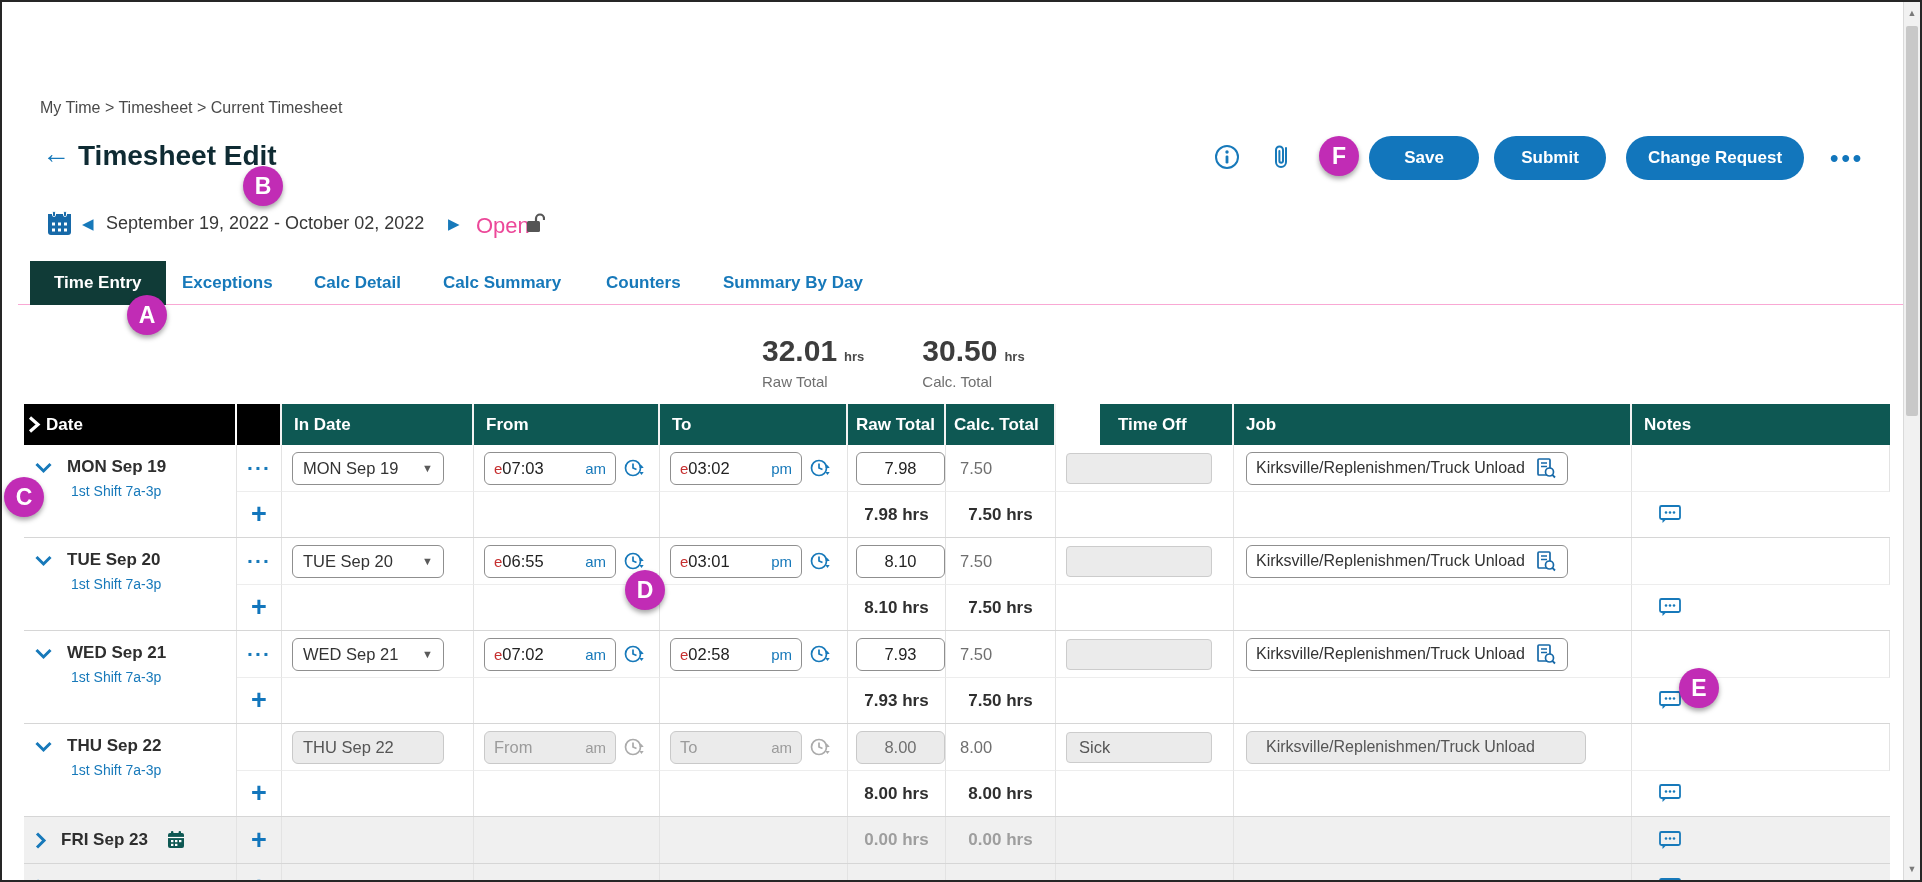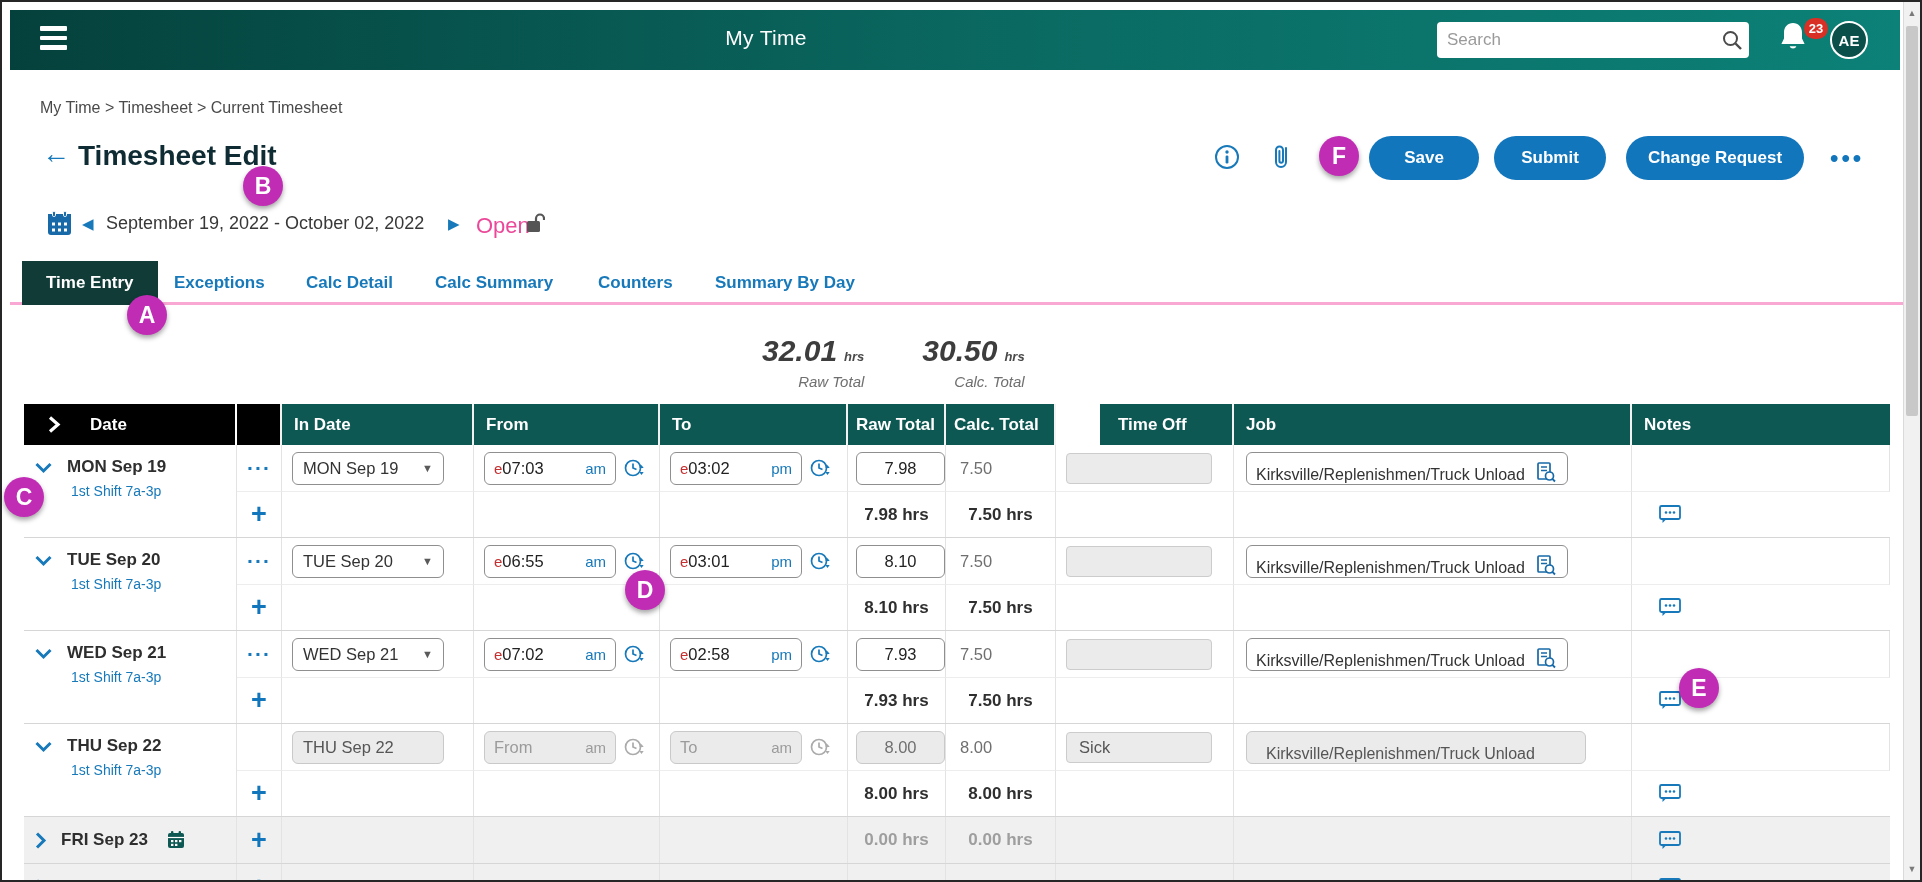--- a/index.html
+++ b/index.html
@@ -30,40 +30,40 @@
 
   
   .period { position: absolute; left: 0; top: 204px; height: 38px; width: 100%; }
   .cal-ic { position: absolute; left: 44px; top: 4px; cursor: pointer; }
   .nav-ar { position: absolute; top: 9px; color: #1779BA; font-size: 15px; cursor: pointer; }
   .range-txt { position: absolute; left: 104px; top: 7px; font-size: 18px; color: #383838; }
   .status-txt { position: absolute; left: 474px; top: 7px; font-size: 22px; color: #ec4899; }
   .lock-ic { position: absolute; left: 521px; top: 5px; }
 
   
-  .tabs { position: absolute; left: 8px; top: 259px; width: 1893px; height: 44px; border-bottom: 3px solid #f9a8d4; background: #fff; }
+  .tabs { position: absolute; left: 16px; top: 259px; width: 1893px; height: 44px; border-bottom: 1px solid #f9a8d4; background: #fff; }
   .tab { position: absolute; top: 0; height: 44px; display: flex; align-items: center; font-size: 17px; font-weight: 600; color: #1779BA; cursor: pointer; }
   .tab.active { background: #103B37; color: #fff; padding: 0 24px; }
 
   
   .totals { position: absolute; left: 760px; top: 332px; display: flex; gap: 58px; }
-  .total-block { text-align: right; font-style: italic; }
+  .total-block { text-align: left; }
   .tb-line { display: flex; align-items: baseline; justify-content: center; gap: 7px; }
   .tb-val { font-size: 30px; font-weight: bold; color: #3d3d3d; }
   .tb-unit { font-size: 13px; font-weight: bold; color: #4a4a4a; }
   .tb-label { margin-top: 5px; font-size: 15px; color: #6f6f6f; }
 
   
   .tbl { position: absolute; left: 22px; top: 402px; width: 1866px; }
   .grid { display: grid; grid-template-columns: 213px 45px 192px 186px 188px 98px 110px 178px 398px 258px; }
   .thead { height: 41px; }
   .hcell { background: #0E5853; color: #fff; font-size: 17px; font-weight: bold; display: flex; align-items: center; padding-left: 12px; border-right: 2px solid #f2f2f2; }
   .hcell.black { background: #000; }
   .hcell:last-child { border-right: none; }
-  .hc-date { padding-left: 22px; gap: 28px; }
+  .hc-date { padding-left: 2px; gap: 4px; }
   .hc-toff { padding-left: 18px; margin-left: 44px; }
 
   .block { border-bottom: 1px solid #d6d6d6; grid-auto-rows: 47px 45px; }
   .block.single { grid-auto-rows: 46px; background: #F0F0F0; }
   .cell { border-right: 1px solid #e3e3e3; display: flex; align-items: center; position: relative; }
   .cell:last-of-type { border-right: none; }
   .r1 { grid-row: 1; } .r2 { grid-row: 2; }
   .c1{grid-column:1} .c2{grid-column:2} .c3{grid-column:3} .c4{grid-column:4} .c5{grid-column:5}
   .c6{grid-column:6} .c7{grid-column:7} .c8{grid-column:8} .c9{grid-column:9} .c10{grid-column:10}
   .r1.hline { border-bottom: 1px solid #ededed; }
@@ -78,21 +78,21 @@
   .sel .sel-txt { flex: 1; font-size: 16.5px; color: #333; }
   .sel .caret { color: #5a5a5a; font-size: 11px; }
   .tin { margin-left: 10px; width: 132px; height: 33px; border: 1px solid #8f8f8f; border-radius: 6px; background: #fff; display: flex; align-items: center; padding: 0 9px; }
   .eflag { color: #C62F2F; font-size: 15px; }
   .tval { flex: 1; text-align: left; font-size: 16.5px; color: #222; }
   .ampm { color: #1779BA; font-size: 15px; }
   .clock-ic { margin-left: 7px; cursor: pointer; display: flex; }
   .num { margin-left: 8px; width: 90px; height: 33px; border: 1px solid #8f8f8f; border-radius: 6px; background: #fff; display: flex; align-items: center; justify-content: center; font-size: 16.5px; color: #222; }
   .calc-txt { margin-left: 14px; font-size: 16.5px; color: #6f6f6f; }
   .toff { margin-left: 10px; width: 146px; height: 31px; border: 1px solid #cccccc; border-radius: 4px; background: #EBEBEB; display: flex; align-items: center; padding: 12px 12px; font-size: 16.5px; color: #555; }
-  .job { margin-left: 12px; width: 322px; height: 33px; border: 1px solid #8f8f8f; border-radius: 6px; background: #fff; display: flex; align-items: flex-end; padding: 0 9px; }
+  .job { margin-left: 12px; width: 322px; height: 33px; border: 1px solid #8f8f8f; border-radius: 6px; background: #fff; display: flex; align-items: center; padding: 0 9px; }
   .job-txt { flex: 1; font-size: 16px; color: #333; white-space: nowrap; overflow: hidden; }
   .job-ic { cursor: pointer; display: flex; }
   .dis { background: #EBEBEB !important; border-color: #c9c9c9 !important; }
   .dis .sel-txt, .dis .tval { color: #555; }
   .ph { color: #9b9b9b !important; }
   .sub { width: 100%; text-align: center; font-size: 17px; font-weight: bold; color: #2f2f2f; }
   .sub.gray { color: #9e9e9e; }
   .note-ic { margin-left: 26px; cursor: pointer; display: flex; }
   .sched-ic { margin-left: 4px; display: flex; }
 
@@ -105,45 +105,20 @@
   
   .scrollbar { position: absolute; right: 0; top: 0; width: 17px; height: 878px; background: #F1F1F1; border-left: 1px solid #DADADA; }
   .sb-ar { position: absolute; left: 0; width: 16px; text-align: center; color: #7a7a7a; font-size: 9px; cursor: pointer; }
   .sb-thumb { position: absolute; left: 2px; top: 24px; width: 12px; height: 390px; background: #C8C8C8; border-radius: 2px; cursor: pointer; }
 </style>
 </head>
 <body>
 
 <div class="frame">
 
-  <div class="topbar">
-    <div class="hamburger">
-        <span></span>
-        <span></span>
-        <span></span>
-      </div>
-    <div class="app-title">My Time</div>
-    <div class="searchbox">
-      <input type="text" placeholder="Search" style="">
-      <div class="search-ic">
-        <svg width="22" height="22" viewBox="0 0 22 22">
-            <circle cx="9.5" cy="9.5" r="6.5" fill="none" stroke="#4a4a4a" stroke-width="2"></circle>
-            <line x1="14.5" y1="14.5" x2="20" y2="20" stroke="#4a4a4a" stroke-width="2.4"></line>
-          </svg>
-      </div>
-    </div>
-    <div class="bell-wrap">
-      <svg width="30" height="34" viewBox="0 0 30 34">
-          <path d="M15 3c-5.2 0-9 4-9 9.4v6.2L3.4 24h23.2L24 18.6v-6.2C24 7 20.2 3 15 3z" fill="#fff"></path>
-          <path d="M11.6 26.2a3.6 3.6 0 0 0 6.8 0z" fill="#fff"></path>
-        </svg>
-      <div class="badge">23</div>
-    </div>
-    <div class="avatar">AE</div>
-  </div>
 
   <div class="breadcrumb">My Time  &gt;  Timesheet  &gt;  Current Timesheet</div>
 
   <div class="back-arrow">←</div>
   <div class="page-title">Timesheet Edit</div>
 
   <div class="hdr-ic" style="left:1212px;">
     <svg width="26" height="26" viewBox="0 0 26 26">
         <circle cx="13" cy="13" r="11" fill="none" stroke="#1779BA" stroke-width="2"></circle>
         <circle cx="13" cy="8" r="1.7" fill="#1779BA"></circle>

